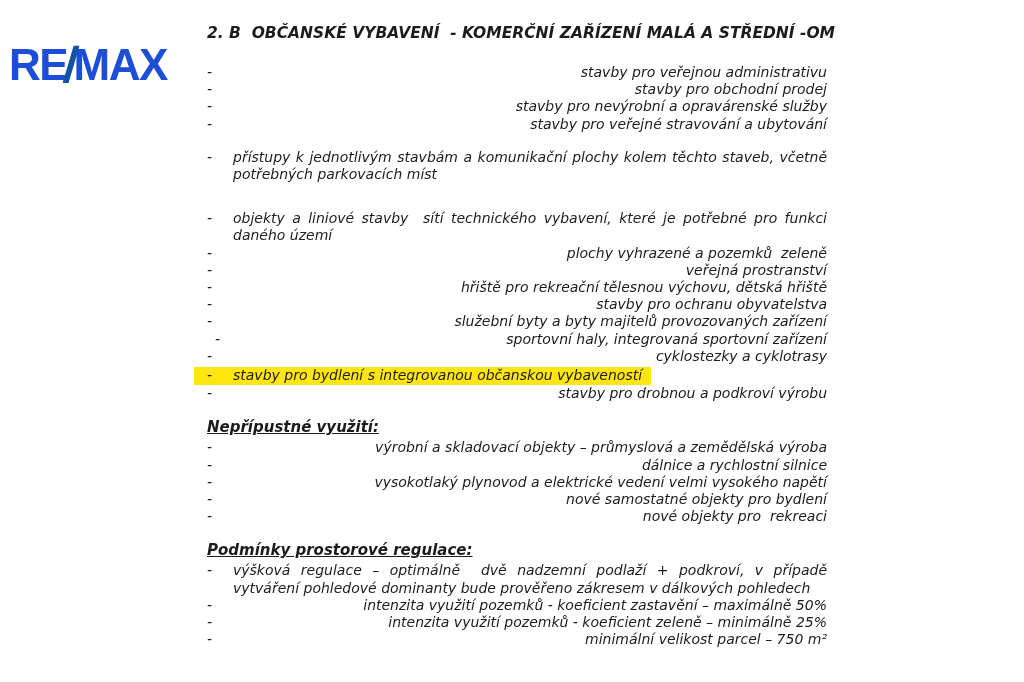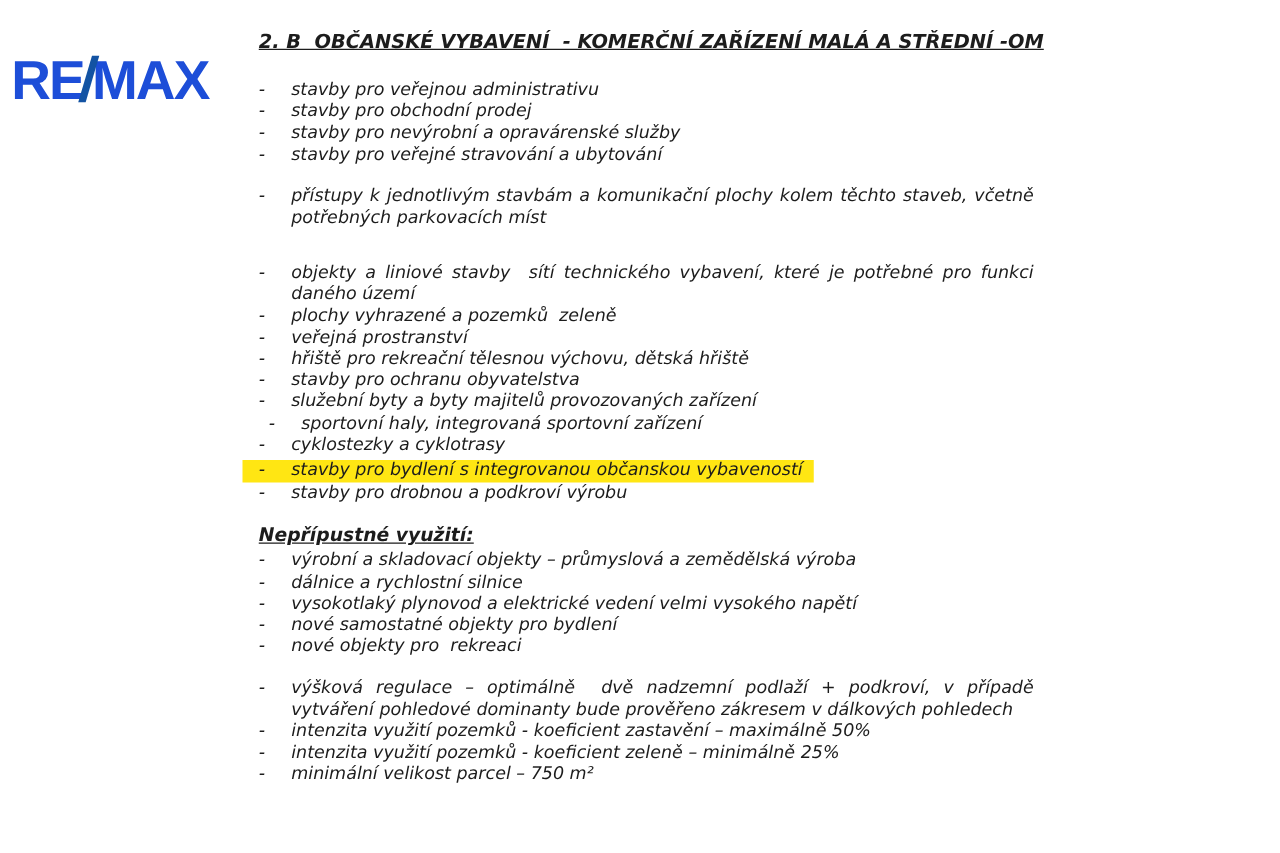--- a/index.html
+++ b/index.html
@@ -29,40 +29,39 @@
     margin: 0 -3px;
     transform: skewX(-6deg);
   }
   .doc {
     position: absolute; left: 207px; top: 24px; width: 620px;
   }
   .title {
     font-weight: bold;
     font-size: 15.5px;
     line-height: 19px;
-    text-decoration: underline;
     white-space: pre;
     margin-bottom: 21px;
   }
   .section { margin-bottom: 16px; }
   .heading {
     font-weight: bold;
     font-size: 15px;
     line-height: 18px;
     text-decoration: underline;
     white-space: pre;
     margin-bottom: 3px;
   }
   .item {
     display: flex;
     font-size: 14px;
     line-height: 17.2px;
   }
   .marker { flex: 0 0 26px; }
-  .itext { flex: 1; white-space: pre-wrap; }
+  .itext { flex: 1; white-space: pre-wrap; text-align: right; }
   .justify .itext { text-align: justify; }
   .gap-after { margin-bottom: 27px; }
   .indent { margin-left: 8px; }
   .highlight {
     display: inline-flex;
     background: #ffe613;
     margin-left: -13px;
     padding: 0 9px 1px 13px;
   }
   .highlight .marker { flex: 0 0 26px; }
@@ -164,20 +163,21 @@
       <span class="marker">-</span>
       <span class="itext">nové samostatné objekty pro bydlení</span>
     </div>
     <div class="item">
       <span class="marker">-</span>
       <span class="itext">nové objekty pro  rekreaci</span>
     </div>
   </div>
 
   <div class="section">
+    <div class="heading">Podmínky prostorové regulace:</div>
     <div class="item justify">
       <span class="marker">-</span>
       <span class="itext">výšková regulace – optimálně  dvě nadzemní podlaží + podkroví, v případě vytváření pohledové dominanty bude prověřeno zákresem v dálkových pohledech</span>
     </div>
     <div class="item">
       <span class="marker">-</span>
       <span class="itext">intenzita využití pozemků - koeficient zastavění – maximálně 50%</span>
     </div>
     <div class="item">
       <span class="marker">-</span>

